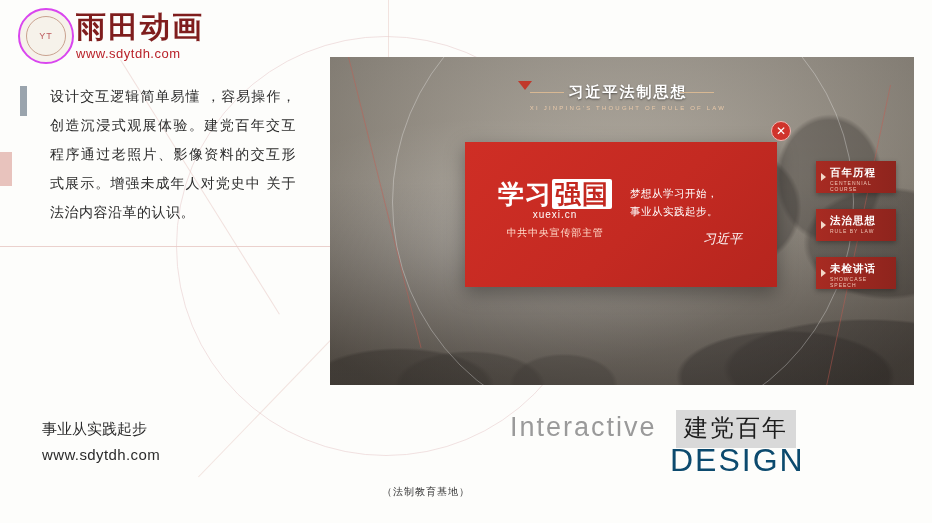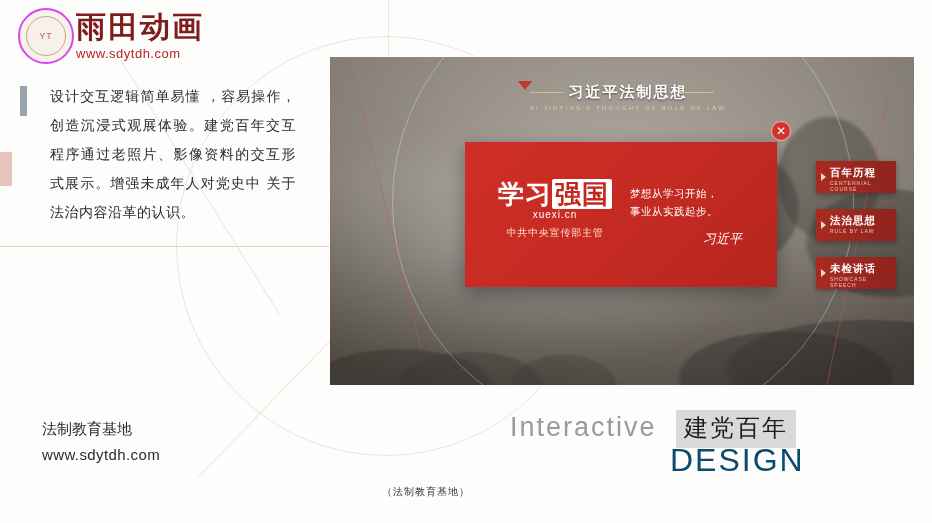--- a/index.html
+++ b/index.html
@@ -386,21 +386,21 @@
     <div id="logo-cn">雨田动画</div>
     <div id="logo-url">www.sdytdh.com</div>
   </div>
 
   <div id="desc-wrap">
     <div id="desc-bar"></div>
     <div id="desc-text">设计交互逻辑简单易懂 ，容易操作，创造沉浸式观展体验。建党百年交互程序通过老照片、影像资料的交互形式展示。增强未成年人对党史中 关于法治内容沿革的认识。</div>
   </div>
 
   <div id="credit">
-    <div>法制教育基地</div>
+    <div>事业从实践起步</div>
     <div class="url">www.sdytdh.com</div>
   </div>
 
   <div id="caption">（法制教育基地）</div>
 
   <div id="wordmark">
     <div id="wm-interactive">Interactive</div>
     <div id="wm-cn-box">建党百年</div>
     <div id="wm-design">DESIGN</div>
   </div>

